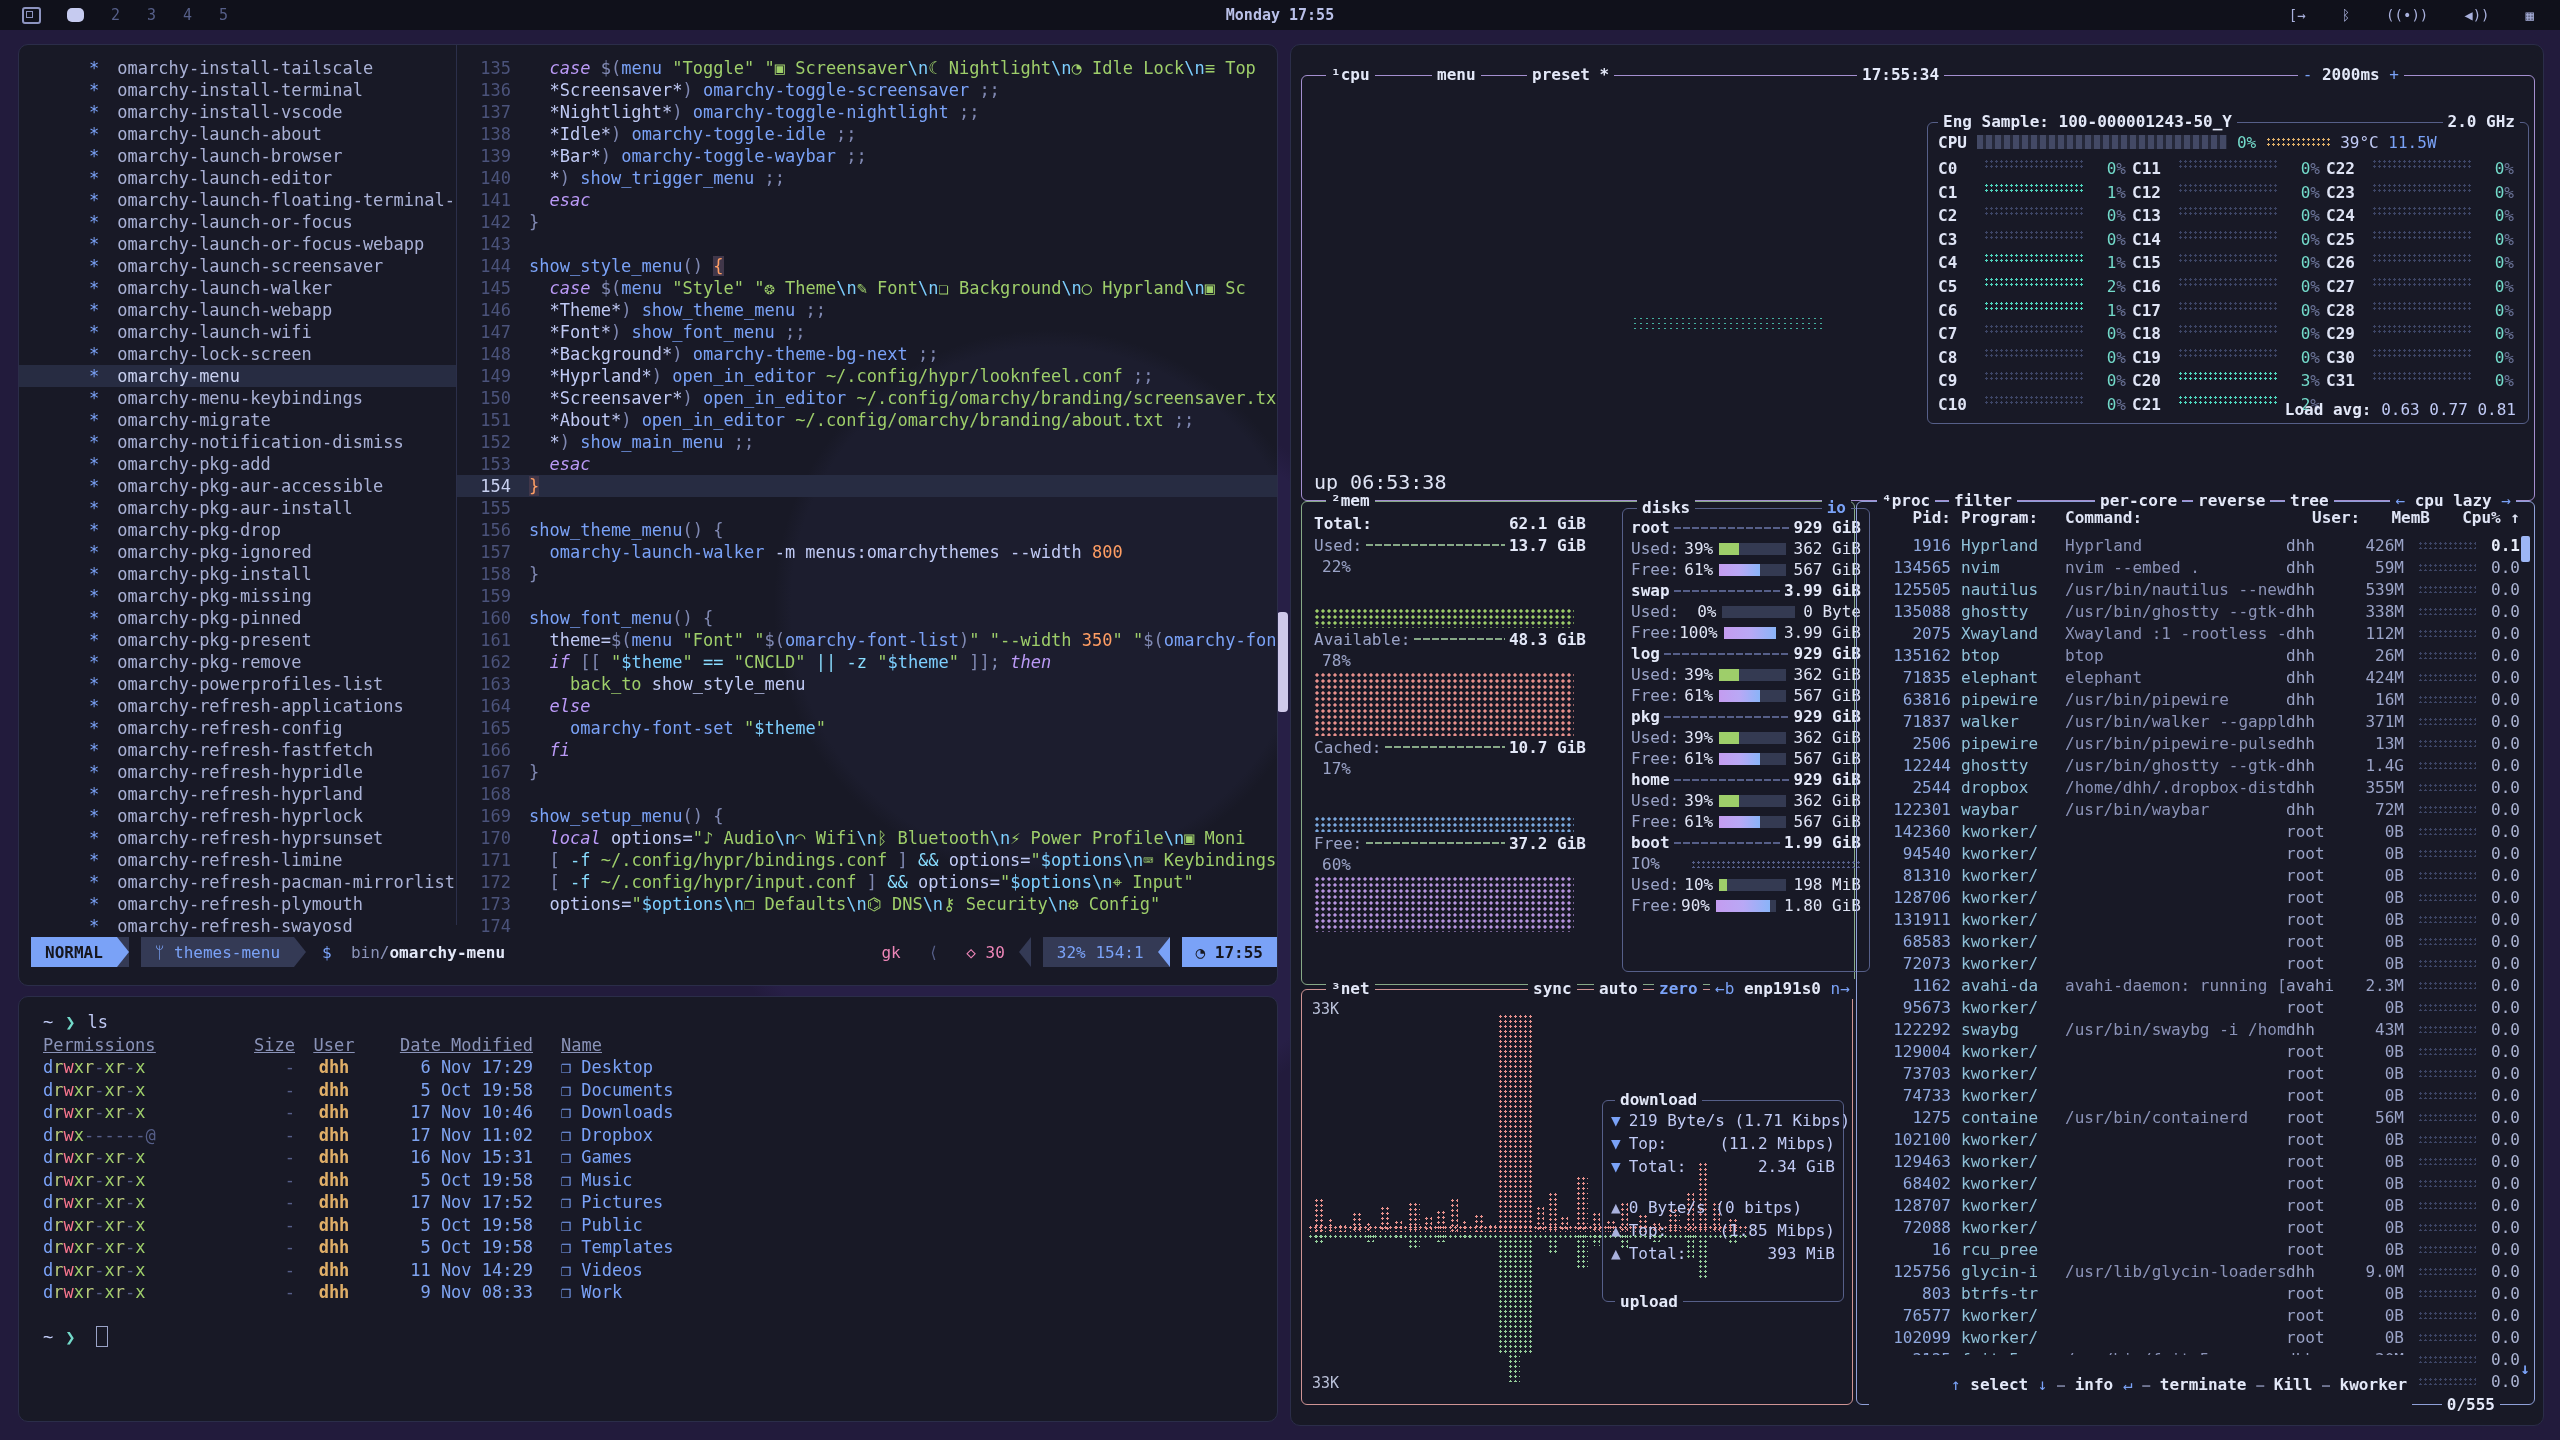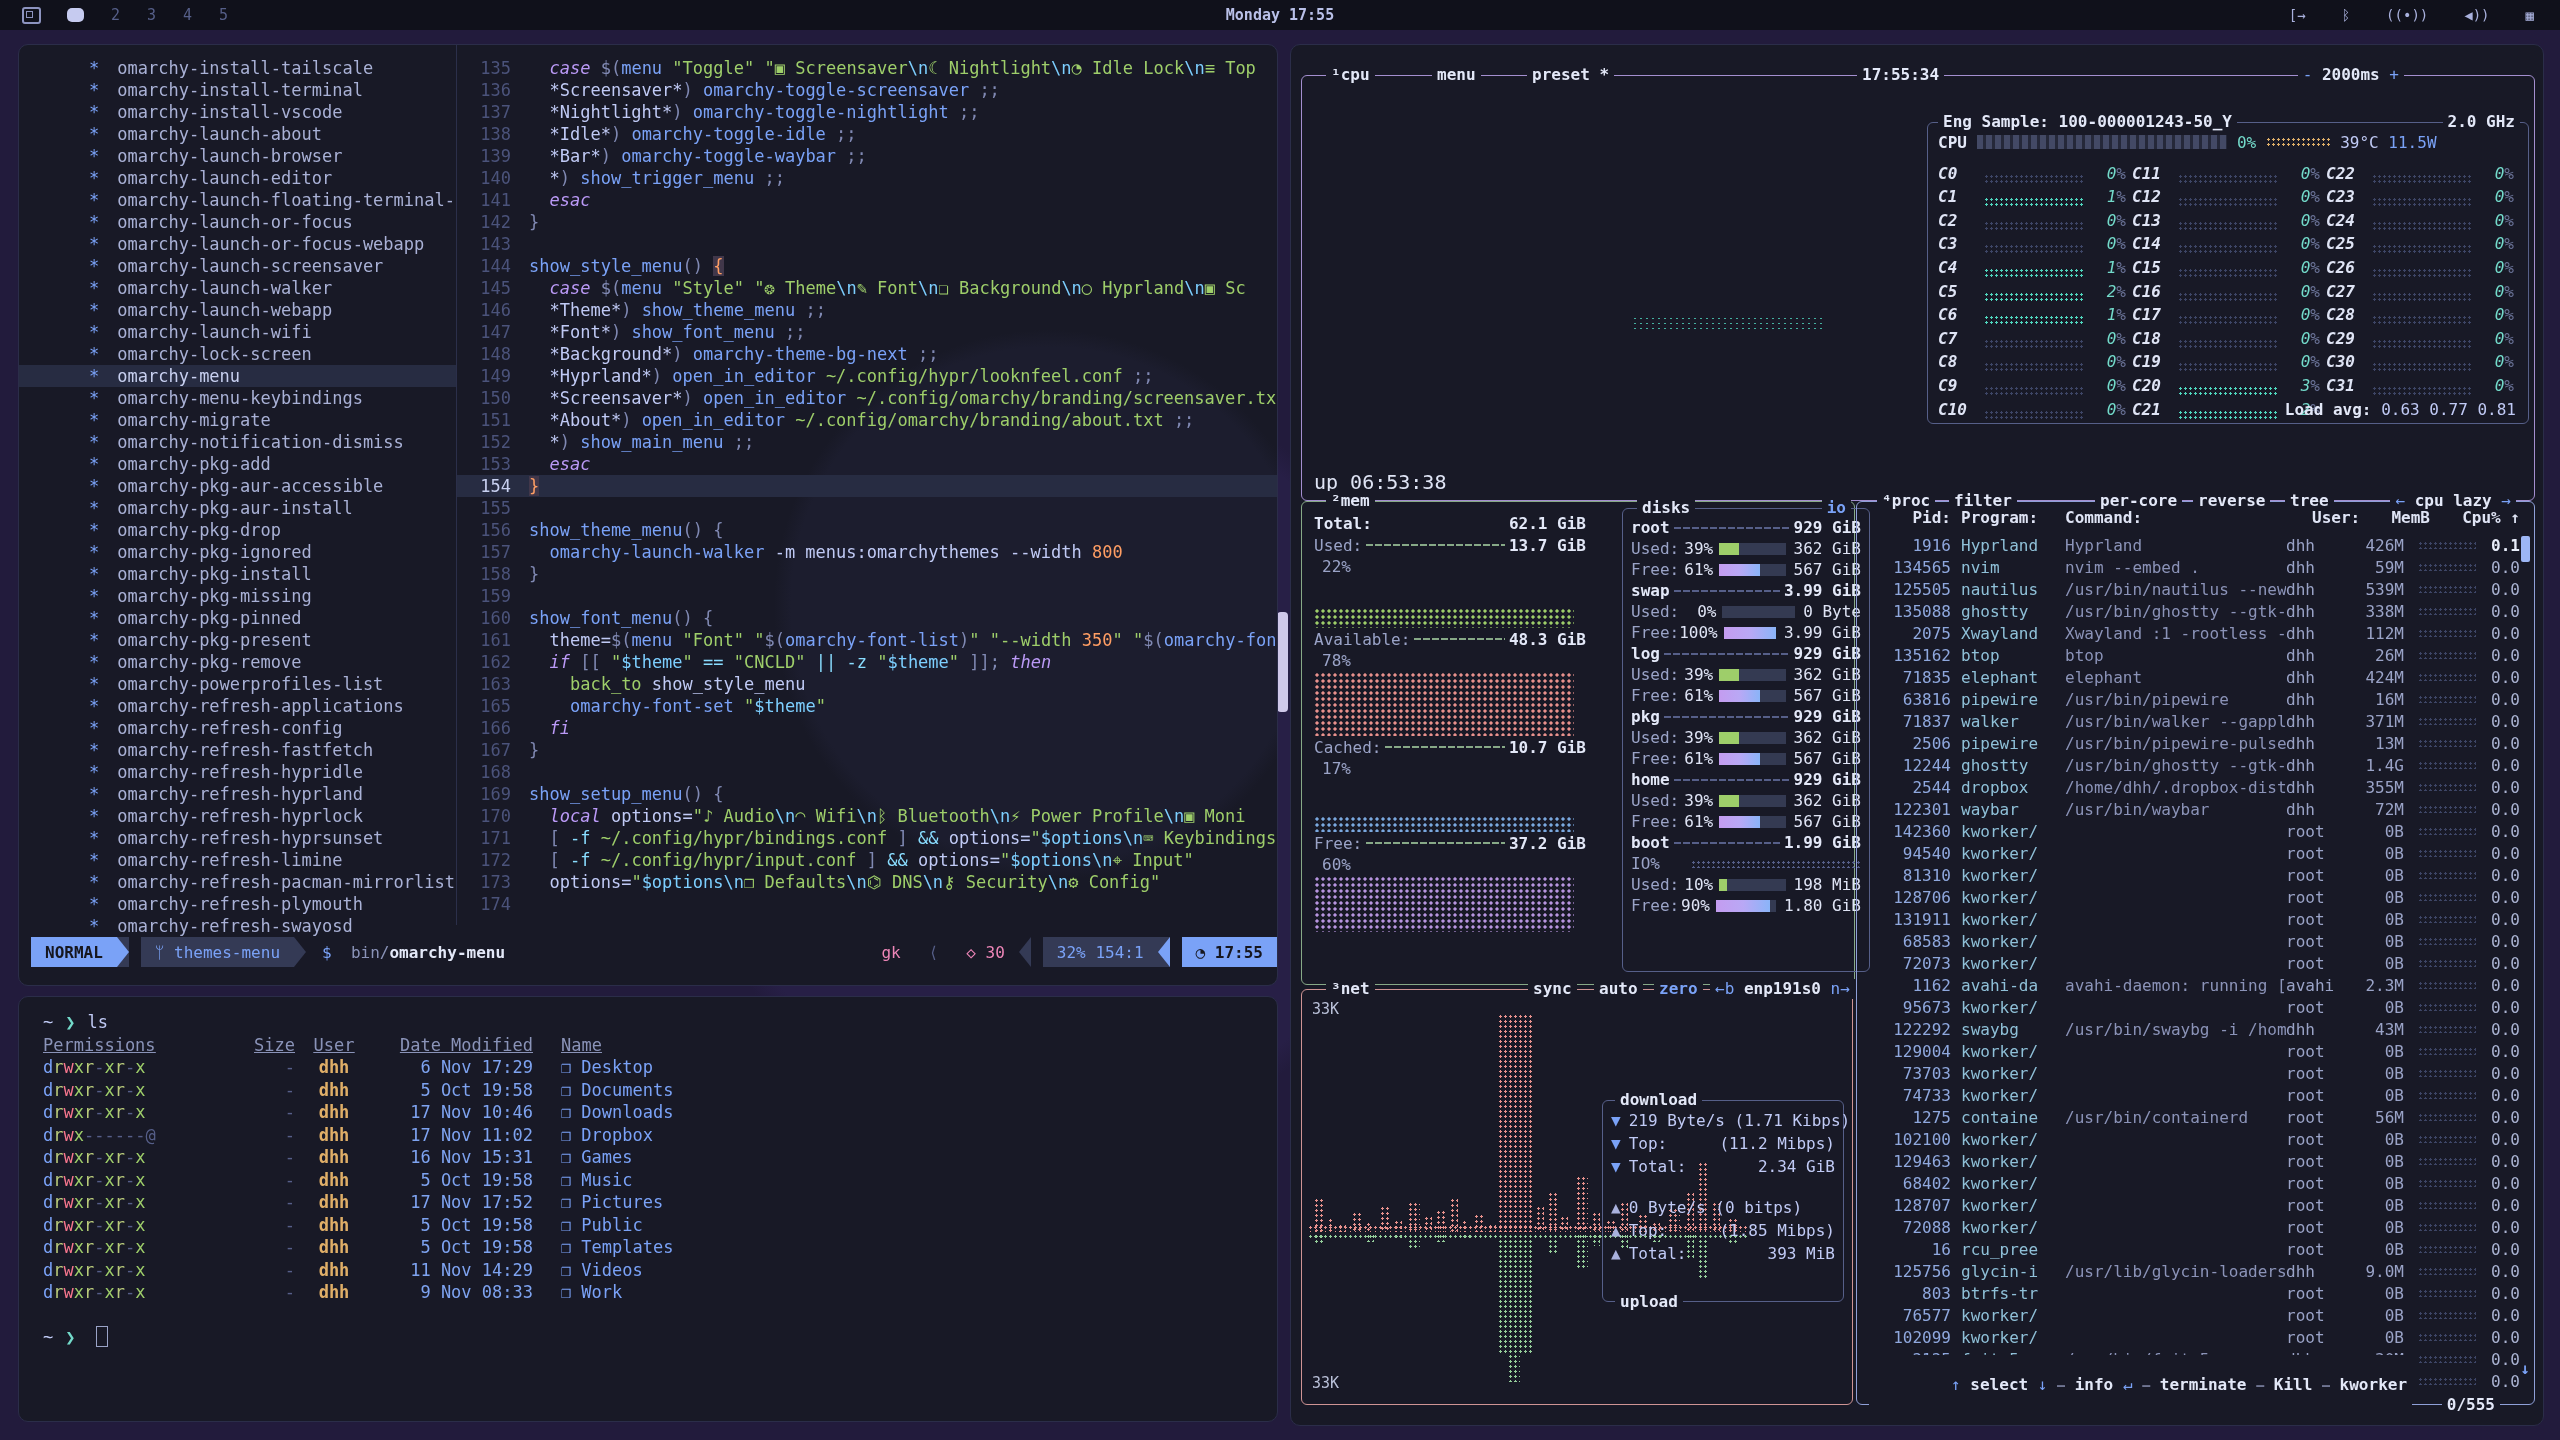--- a/index.html
+++ b/index.html
@@ -69,21 +69,21 @@
   .bt{position:absolute;top:-11px;background:#181926;padding:0 5px;font-size:16px;line-height:20px;white-space:pre;}
   .bb{position:absolute;bottom:-11px;background:#181926;padding:0 5px;font-size:16px;line-height:20px;white-space:pre;}
   .ttl{font-weight:bold;color:#e3e8f8;}
   .blue{color:#7aa2f7;}.fgb{font-weight:bold;color:#e3e8f8;}
   #cpu-box{left:10px;top:30px;width:1232px;height:424px;border-color:#a48fd0;}
   #cpu-sub{left:625px;top:46px;width:600px;height:300px;border-color:#565f89;border:1.5px solid #565f89;border-radius:6px;position:absolute;}
   .cpurow{position:absolute;left:10px;right:8px;top:8px;height:22px;display:flex;align-items:center;font-size:16px;}
   .bigmeter{width:250px;height:14px;margin:0 10px;background:repeating-linear-gradient(90deg,#434965 0 6px,#252839 6px 9px);}
   .ydots{width:64px;height:10px;margin:0 10px;background-image:radial-gradient(#e0af68 1.1px,transparent 1.3px);background-size:5px 5px;}
   .corecol{position:absolute;top:36px;font-size:16px;}
-  .corerow{height:23.6px;display:flex;align-items:flex-end;font-style:italic;}
+  .corerow{height:23.6px;display:flex;align-items:flex-start;}
   .cid{width:46px;font-weight:bold;color:#dfe4f5;}
   .dotstrip{flex:1;height:9px;margin-right:8px;background-image:radial-gradient(#3d4566 1px,transparent 1.2px);background-size:5px 5px;}
   .dotstrip.on{background-image:radial-gradient(#4fd6be 1.1px,transparent 1.3px);}
   .cpct{width:34px;text-align:right;}
   .tealn{color:#73daca;}.pctsign{color:#6b7499;}
   #loadavg{position:absolute;right:12px;bottom:4px;font-size:16px;}
   #uptime{position:absolute;left:12px;bottom:6px;font-size:20px;color:#dfe4f5;}
   #cpugraph{position:absolute;left:330px;top:240px;width:190px;height:14px;
     background-image:radial-gradient(#4fd6be 1px,transparent 1.2px);background-size:6px 5px;opacity:.8;}
   #mem-box{left:10px;top:456px;width:552px;height:482px;border-color:#87a987;}
@@ -234,20 +234,21 @@
         <div class="cl cur"><span class="ln">154</span><span class="ct"><span class="tk-m">}</span></span></div>
         <div class="cl"><span class="ln">155</span><span class="ct"></span></div>
         <div class="cl"><span class="ln">156</span><span class="ct"><span class="tk-f">show_theme_menu</span><span class="tk-p">() {</span></span></div>
         <div class="cl"><span class="ln">157</span><span class="ct"><span class="tk-d">  </span><span class="tk-f">omarchy-launch-walker</span><span class="tk-d"> -m menus:omarchythemes --width </span><span class="tk-n">800</span></span></div>
         <div class="cl"><span class="ln">158</span><span class="ct"><span class="tk-p">}</span></span></div>
         <div class="cl"><span class="ln">159</span><span class="ct"></span></div>
         <div class="cl"><span class="ln">160</span><span class="ct"><span class="tk-f">show_font_menu</span><span class="tk-p">() {</span></span></div>
         <div class="cl"><span class="ln">161</span><span class="ct"><span class="tk-d">  theme=</span><span class="tk-p">$(</span><span class="tk-f">menu</span><span class="tk-d"> </span><span class="tk-s">"Font" "</span><span class="tk-p">$(</span><span class="tk-f">omarchy-font-list</span><span class="tk-p">)</span><span class="tk-s">"</span><span class="tk-d"> </span><span class="tk-s">"--width </span><span class="tk-n">350</span><span class="tk-s">"</span><span class="tk-d"> </span><span class="tk-s">"</span><span class="tk-p">$(</span><span class="tk-f">omarchy-font-</span></span></div>
         <div class="cl"><span class="ln">162</span><span class="ct"><span class="tk-d">  </span><span class="tk-k">if </span><span class="tk-p">[[ </span><span class="tk-s">"</span><span class="tk-v">$theme</span><span class="tk-s">"</span><span class="tk-d"> </span><span class="tk-o">== </span><span class="tk-s">"CNCLD"</span><span class="tk-d"> </span><span class="tk-o">|| </span><span class="tk-o">-z </span><span class="tk-s">"</span><span class="tk-v">$theme</span><span class="tk-s">"</span><span class="tk-p"> ]];</span><span class="tk-d"> </span><span class="tk-k">then</span></span></div>
         <div class="cl"><span class="ln">163</span><span class="ct"><span class="tk-d">    </span><span class="tk-s">back_to</span><span class="tk-d"> show_style_menu</span></span></div>
+        <div class="cl"><span class="ln">164</span><span class="ct"><span class="tk-d">  </span><span class="tk-k">else</span></span></div>
         <div class="cl"><span class="ln">165</span><span class="ct"><span class="tk-d">    </span><span class="tk-f">omarchy-font-set</span><span class="tk-d"> </span><span class="tk-s">"</span><span class="tk-v">$theme</span><span class="tk-s">"</span></span></div>
         <div class="cl"><span class="ln">166</span><span class="ct"><span class="tk-d">  </span><span class="tk-k">fi</span></span></div>
         <div class="cl"><span class="ln">167</span><span class="ct"><span class="tk-p">}</span></span></div>
         <div class="cl"><span class="ln">168</span><span class="ct"></span></div>
         <div class="cl"><span class="ln">169</span><span class="ct"><span class="tk-f">show_setup_menu</span><span class="tk-p">() {</span></span></div>
         <div class="cl"><span class="ln">170</span><span class="ct"><span class="tk-d">  </span><span class="tk-k">local </span><span class="tk-d">options=</span><span class="tk-s">"♪ Audio</span><span class="tk-e">\n</span><span class="tk-s">◠ Wifi</span><span class="tk-e">\n</span><span class="tk-s">ᛒ Bluetooth</span><span class="tk-e">\n</span><span class="tk-s">⚡ Power Profile</span><span class="tk-e">\n</span><span class="tk-s">▣ Moni</span></span></div>
         <div class="cl"><span class="ln">171</span><span class="ct"><span class="tk-d">  </span><span class="tk-p">[ </span><span class="tk-o">-f </span><span class="tk-s">~/.config/hypr/bindings.conf</span><span class="tk-p"> ] </span><span class="tk-o">&amp;&amp; </span><span class="tk-d">options=</span><span class="tk-s">"</span><span class="tk-v">$options</span><span class="tk-e">\n</span><span class="tk-s">⌨ Keybindings"</span></span></div>
         <div class="cl"><span class="ln">172</span><span class="ct"><span class="tk-d">  </span><span class="tk-p">[ </span><span class="tk-o">-f </span><span class="tk-s">~/.config/hypr/input.conf</span><span class="tk-p"> ] </span><span class="tk-o">&amp;&amp; </span><span class="tk-d">options=</span><span class="tk-s">"</span><span class="tk-v">$options</span><span class="tk-e">\n</span><span class="tk-s">⌖ Input"</span></span></div>
         <div class="cl"><span class="ln">173</span><span class="ct"><span class="tk-d">  </span><span class="tk-d">options=</span><span class="tk-s">"</span><span class="tk-v">$options</span><span class="tk-e">\n</span><span class="tk-s">❒ Defaults</span><span class="tk-e">\n</span><span class="tk-s">⌬ DNS</span><span class="tk-e">\n</span><span class="tk-s">⚷ Security</span><span class="tk-e">\n</span><span class="tk-s">⚙ Config"</span></span></div>
         <div class="cl"><span class="ln">174</span><span class="ct"></span></div>

